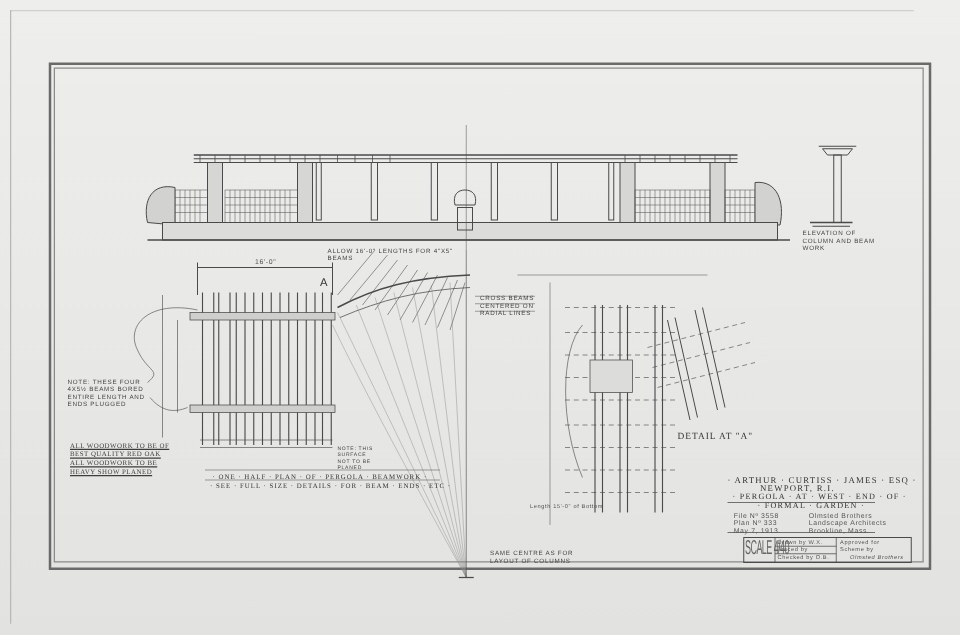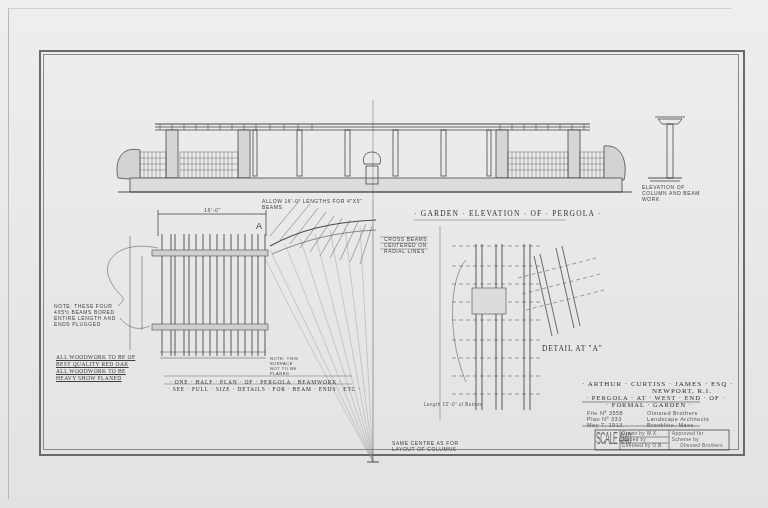--- a/index.html
+++ b/index.html
@@ -225,21 +225,20 @@
         <line x1="620" y1="437" x2="669" y2="437"></line>
         <line x1="620" y1="443" x2="669" y2="443"></line>
       </g>
 
       <line x1="164" y1="376" x2="352" y2="376" stroke-width="0.4"></line>
       <line x1="164" y1="384" x2="352" y2="384" stroke-width="0.4"></line>
       <line x1="414" y1="220" x2="566" y2="220" stroke-width="0.4"></line>
     </g>
   </svg>
 
-  <div class="lbl title-main" style="left:414px; top:209px;">· GARDEN · ELEVATION · OF · PERGOLA ·</div>
   <div class="lbl note" style="left:262px; top:198px; width:110px; white-space:normal;">ALLOW 16'-0" LENGTHS FOR 4"X5" BEAMS</div>
   <div class="lbl note" style="left:642px; top:184px; width:60px; white-space:normal;">ELEVATION OF COLUMN AND BEAM WORK</div>
 
   <div class="lbl" style="left:256px; top:221px; font-size:9px; font-family:'Liberation Sans',sans-serif;">A</div>
   <div class="lbl small" style="left:204px; top:207px;">16'-0"</div>
   <div class="lbl note" style="left:54px; top:303px; width:62px; white-space:normal;">NOTE: THESE FOUR 4X5½ BEAMS BORED ENTIRE LENGTH AND ENDS PLUGGED</div>
 
   <div class="lbl note-u" style="left:56px; top:354px;">ALL WOODWORK TO BE OF</div>
   <div class="lbl note-u" style="left:56px; top:361px;">BEST QUALITY RED OAK</div>
   <div class="lbl note-u" style="left:56px; top:368px;">ALL WOODWORK TO BE</div>
@@ -254,21 +253,21 @@
 
   <div class="lbl note" style="left:384px; top:236px;">CROSS BEAMS</div>
   <div class="lbl note" style="left:384px; top:242px;">CENTERED ON</div>
   <div class="lbl note" style="left:384px; top:248px;">RADIAL LINES</div>
 
   <div class="lbl" style="left:542px; top:344px; font-size:7.5px; letter-spacing:0.8px;">DETAIL AT "A"</div>
   <div class="lbl small" style="left:424px; top:402px; font-size:4.5px;">Length 15'-0" of Bottom</div>
 
   <div>
     <div class="lbl client" style="left:582px; top:380px;">· ARTHUR · CURTISS · JAMES · ESQ ·</div>
-    <div class="lbl client" style="left:652px; top:387px;">NEWPORT, R.I.</div>
+    <div class="lbl client" style="left:608px; top:387px;">NEWPORT, R.I.</div>
     <div class="lbl client" style="left:586px; top:394px; font-size:6.5px;">· PERGOLA · AT · WEST · END · OF ·</div>
     <div class="lbl client" style="left:606px; top:401px; font-size:6.5px;">· FORMAL · GARDEN ·</div>
 
     <div class="lbl small" style="left:587px; top:410px;">File Nº 3558</div>
     <div class="lbl small" style="left:587px; top:416px;">Plan Nº 333</div>
     <div class="lbl small" style="left:587px; top:422px;">May 7, 1913.</div>
 
     <div class="lbl small" style="left:647px; top:410px;">Olmsted Brothers</div>
     <div class="lbl small" style="left:647px; top:416px;">Landscape Architects</div>
     <div class="lbl small" style="left:647px; top:422px;">Brookline, Mass.</div>

